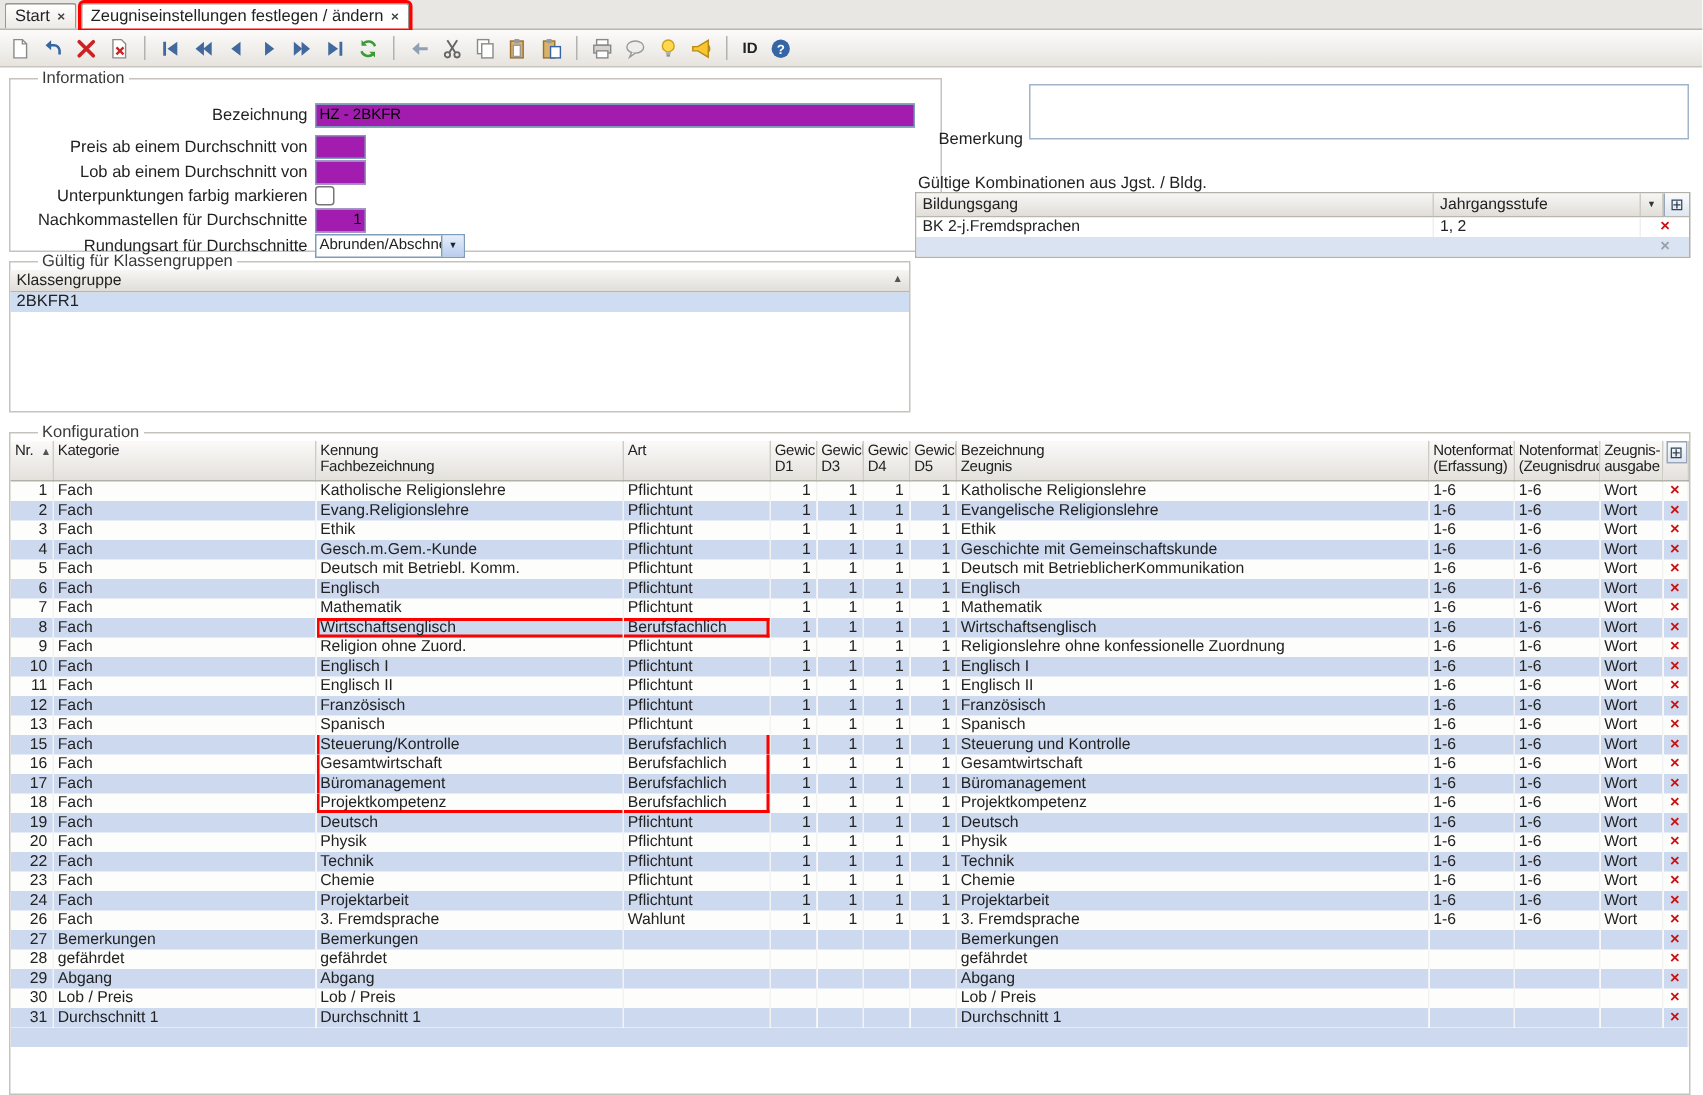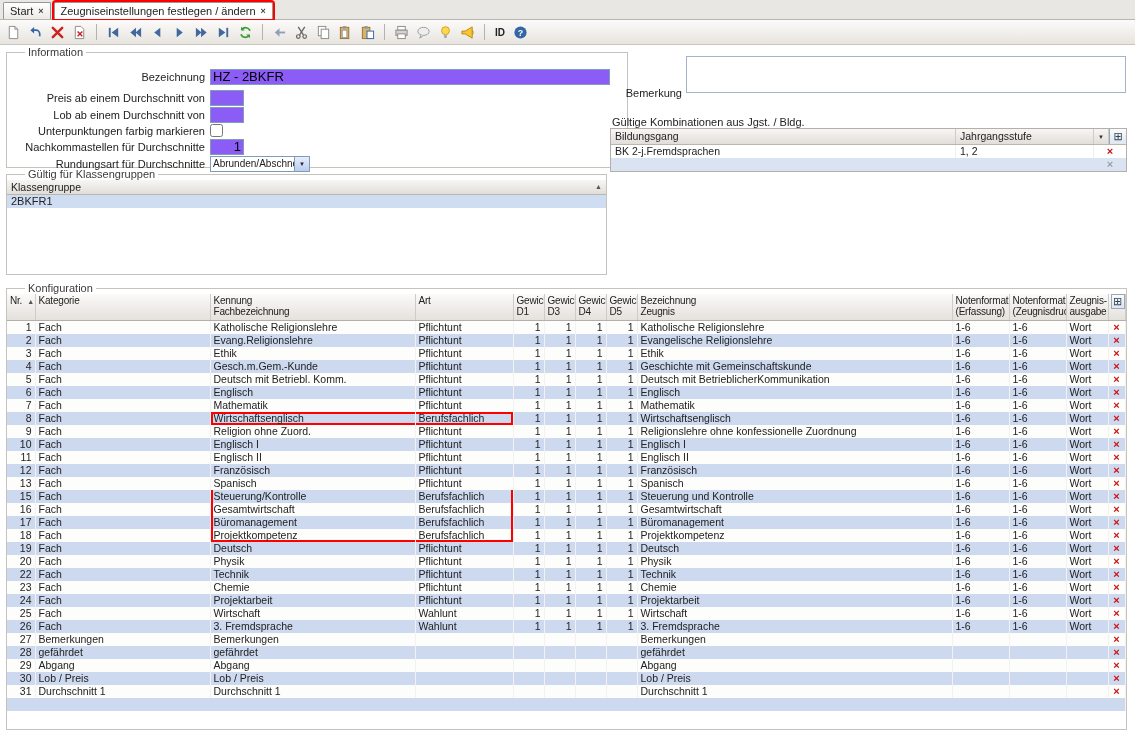--- a/index.html
+++ b/index.html
@@ -24,21 +24,21 @@
   .tbi svg{width:15px;height:15px;display:block;}
   .tb-sep{width:1px;height:16px;background:#b5b2ac;margin:0 4px;}
   .tb-id{font-weight:bold;font-size:10px;color:#222;width:auto;padding:0 3px;}
   
   fieldset.fs{position:absolute;border:1px solid #c6c3bd;padding:0;margin:0;background:#fff;box-sizing:border-box;}
   fieldset.fs legend{font-size:11px;color:#3a3a3a;margin-left:18px;padding:0 3px;}
   
   .fs-info{left:6px;top:46px;width:622px;height:122px;}
   .frow{position:absolute;left:0;display:flex;align-items:center;height:17px;width:615px;}
   .frow label{width:198px;text-align:right;margin-right:5px;white-space:nowrap;}
-  .inp{border:1px solid #7f9db9;height:14px;font-family:"Liberation Sans",sans-serif;font-size:13px;padding:0 2px;background:#8b5cf6;}
+  .inp{border:1px solid #7f9db9;height:14px;font-family:"Liberation Sans",sans-serif;font-size:10px;padding:0 2px;background:#a21caf;}
   .w398{width:394px;} .w30{width:28px;} .num{text-align:right;}
   .chk{width:13px;height:13px;margin:0;}
   .fselect{display:inline-flex;align-items:center;border:1px solid #7f9db9;height:16px;width:100px;background:#fff;box-sizing:border-box;}
   .fselect .ftext{flex:1;font-size:10px;padding-left:2px;white-space:nowrap;overflow:hidden;}
   .fselect .dd{width:14px;height:100%;border-left:1px solid #7f9db9;background:linear-gradient(#e6eefb,#b9cdee);
     display:flex;align-items:center;justify-content:center;font-size:6px;color:#223;}
   .bem-label{position:absolute;top:48px;left:582px;width:100px;text-align:right;margin-top:39px;}
   .bem-area{position:absolute;left:686px;top:56px;width:434px;height:31px;border:1px solid #a3b4c9;resize:none;
     font-family:"Liberation Sans",sans-serif;font-size:11px;}
   
@@ -726,35 +726,20 @@
           <td class="c-num">1</td>
           <td class="c-num">1</td>
           <td class="c-num">1</td>
           <td class="c-zeugnis">Projektarbeit</td>
           <td class="c-nf">1-6</td>
           <td class="c-nf">1-6</td>
           <td class="c-ausgabe">Wort</td>
           <td class="c-del">×</td>
         </tr>
 
-        <tr>
-          <td class="c-nr">25</td>
-          <td class="c-kat">Fach</td>
-          <td class="c-kennung">Wirtschaft</td>
-          <td class="c-art">Wahlunt</td>
-          <td class="c-num">1</td>
-          <td class="c-num">1</td>
-          <td class="c-num">1</td>
-          <td class="c-num">1</td>
-          <td class="c-zeugnis">Wirtschaft</td>
-          <td class="c-nf">1-6</td>
-          <td class="c-nf">1-6</td>
-          <td class="c-ausgabe">Wort</td>
-          <td class="c-del">×</td>
-        </tr>
 
         <tr>
           <td class="c-nr">26</td>
           <td class="c-kat">Fach</td>
           <td class="c-kennung">3. Fremdsprache</td>
           <td class="c-art">Wahlunt</td>
           <td class="c-num">1</td>
           <td class="c-num">1</td>
           <td class="c-num">1</td>
           <td class="c-num">1</td>

